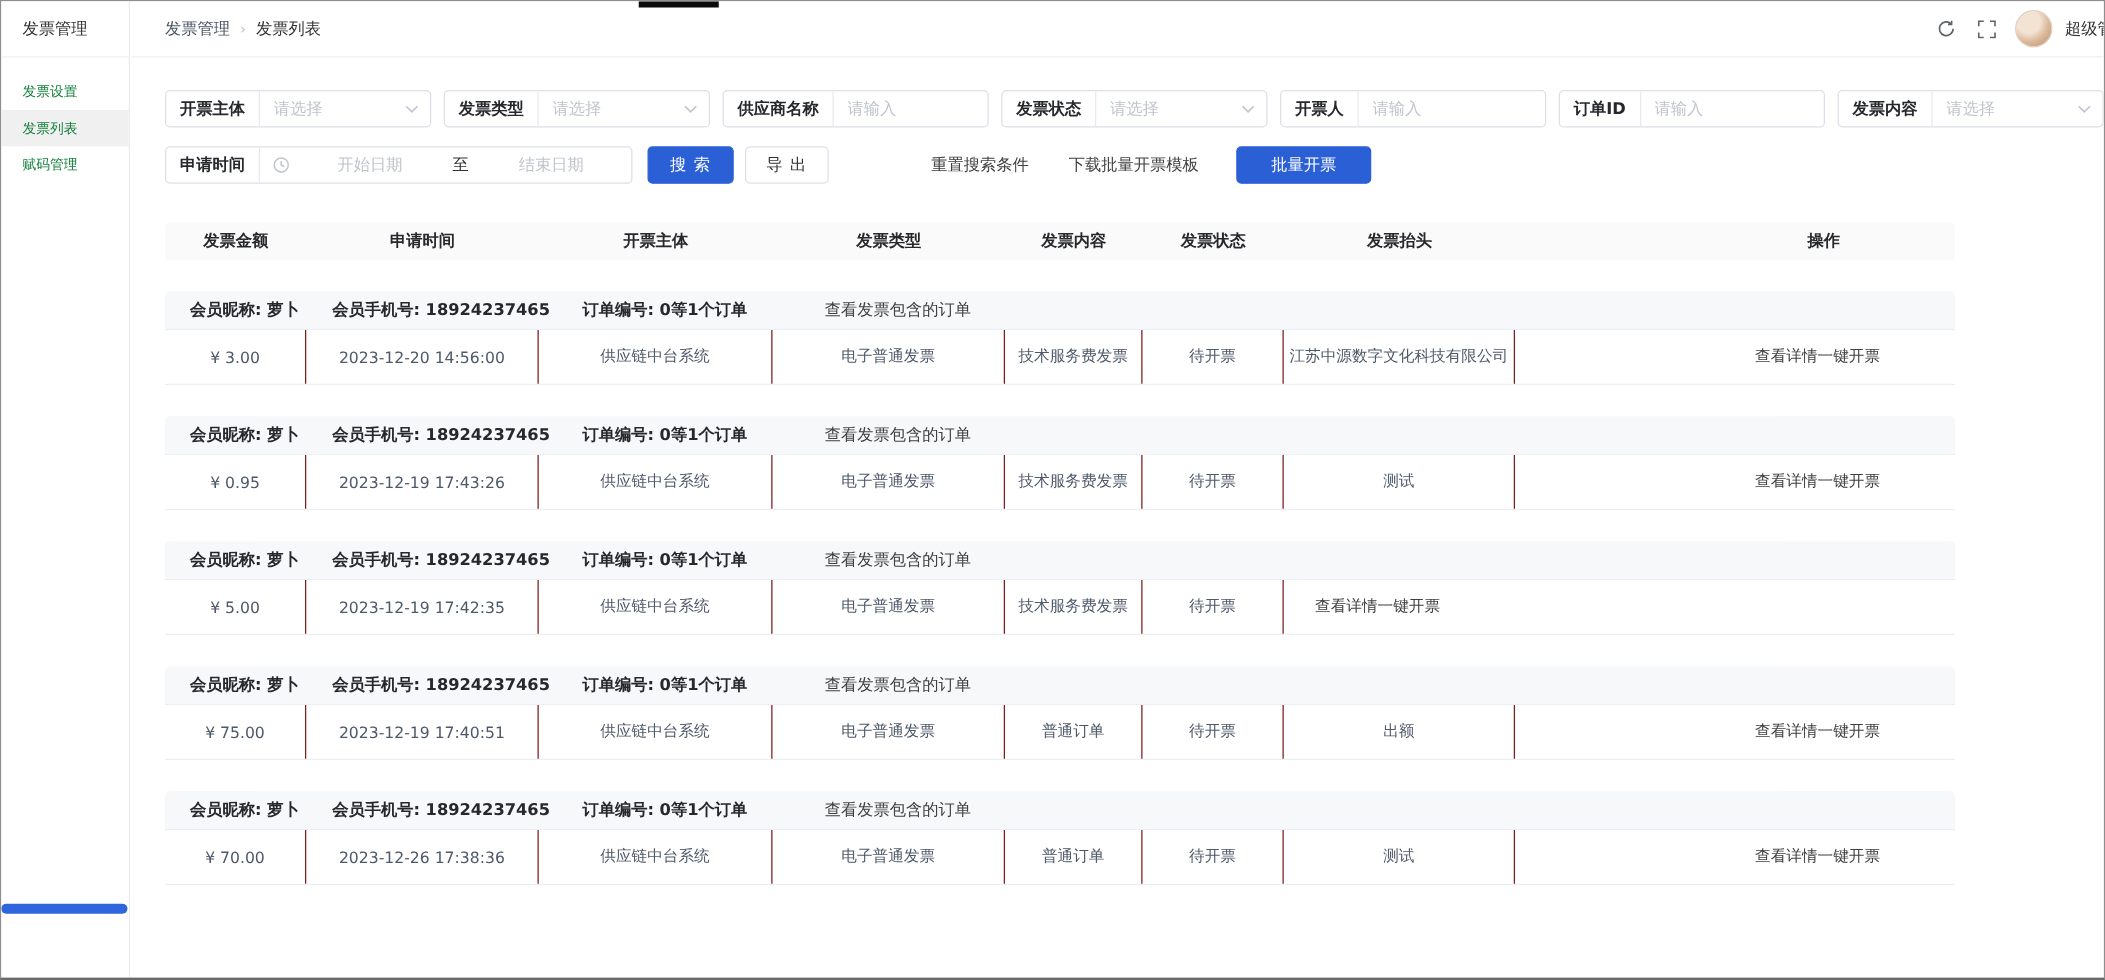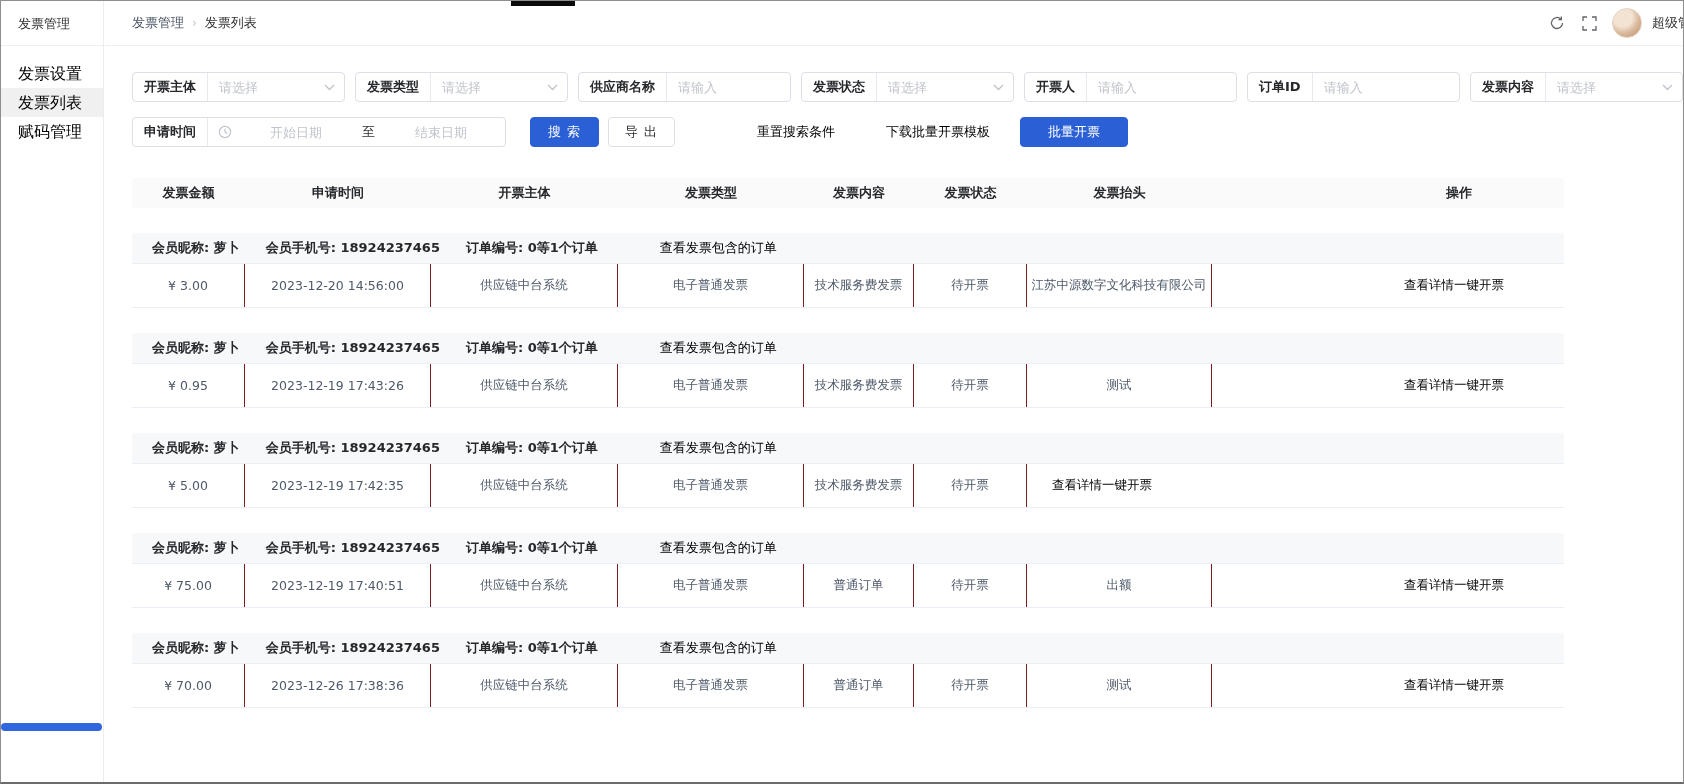--- a/index.html
+++ b/index.html
@@ -9,21 +9,21 @@
     position: relative; width: 1684px; height: 784px;
     border: 1px solid #8e8e8e; border-bottom: 2px solid #6b6b6b;
     overflow: hidden; background: #fff;
   }
   .top-strip { position:absolute; left:510px; top:0; width:64px; height:5px; background:#0b0b0b; z-index:30; }
 
   
   .sidebar { position:absolute; left:0; top:0; width:103px; height:100%; background:#fff; border-right:1px solid #ececec; }
   .sidebar-title { height:45px; line-height:45px; padding-left:17px; font-size:13px; color:#303133; border-bottom:1px solid #efefef; white-space:nowrap; }
   .side-menu { padding-top:13px; }
-  .side-item { height:29px; line-height:29px; padding-left:17px; font-size:16px; color:#000000; cursor:pointer; white-space:nowrap; }
+  .side-item { height:29px; line-height:29px; padding-left:17px; font-size:11px; color:#15803d; cursor:pointer; white-space:nowrap; }
   .side-item.active { background:#f0f0f0; }
   .side-scrollthumb { position:absolute; left:0; top:722px; width:101px; height:8px; background:#2f66dd; border-radius:4px; }
 
   
   .main { position:absolute; left:104px; top:0; right:0; height:100%; background:#fff; }
   .topbar { height:45px; border-bottom:1px solid #efefef; display:flex; align-items:center; justify-content:space-between; padding:0 0 0 27px; }
   .breadcrumb { display:flex; align-items:center; gap:8px; font-size:13px; }
   .crumb { color:#4b5563; }
   .crumb.current { color:#303133; }
   .crumb-sep { color:#c0c4cc; font-size:12px; }
@@ -45,26 +45,26 @@
   .fbox .chev { flex:none; margin-right:9px; display:flex; align-items:center; }
 
   .datebox { width:374px; }
   .datebox .clock { flex:none; margin-left:10px; display:flex; align-items:center; }
   .datebox input { text-align:center; padding:0 4px; }
   .datebox .to { font-size:13px; color:#303133; flex:none; padding:0 2px; }
 
   .btn { height:30px; border-radius:4px; font-size:13px; display:inline-flex; align-items:center; justify-content:center; cursor:pointer; border:1px solid transparent; font-family:inherit; }
   .btn-primary { background:#2b5fd6; color:#fff; border-color:#2b5fd6; }
   .btn-plain { background:#fff; color:#303133; border-color:#dcdfe6; }
-  .btn-search { width:69px; margin-left:24px; letter-spacing:1px; }
+  .btn-search { width:69px; margin-left:12px; letter-spacing:1px; }
   .btn-export { width:67px; margin-left:9px; letter-spacing:1px; }
   .btn-batch  { width:108px; margin-left:30px; }
-  .tlink { font-size:13px; color:#000000; cursor:pointer; text-decoration:none; white-space:nowrap; }
+  .tlink { font-size:13px; color:#404040; cursor:pointer; text-decoration:none; white-space:nowrap; }
   .link-reset { margin-left:82px; }
-  .link-template { margin-left:51px; }
+  .link-template { margin-left:32px; }
 
   
   .table { margin-top:31px; width:1432px; }
   .grid-cols { display:grid; grid-template-columns:113px 186px 187px 186px 110px 113px 185px minmax(0,1fr); }
   .thead { height:30px; background:#fafafa; border-radius:4px 4px 0 0; }
   .thead span { display:flex; align-items:center; justify-content:center; font-size:13px; font-weight:700; color:#26282c; white-space:nowrap; }
   .thead span:last-child { justify-content:flex-end; padding-right:92px; }
 
   .group { margin-top:25px; }
   .group-header { height:30px; background:#f7f8fa; border-radius:4px 4px 0 0; display:flex; align-items:center; padding-left:20px; }

